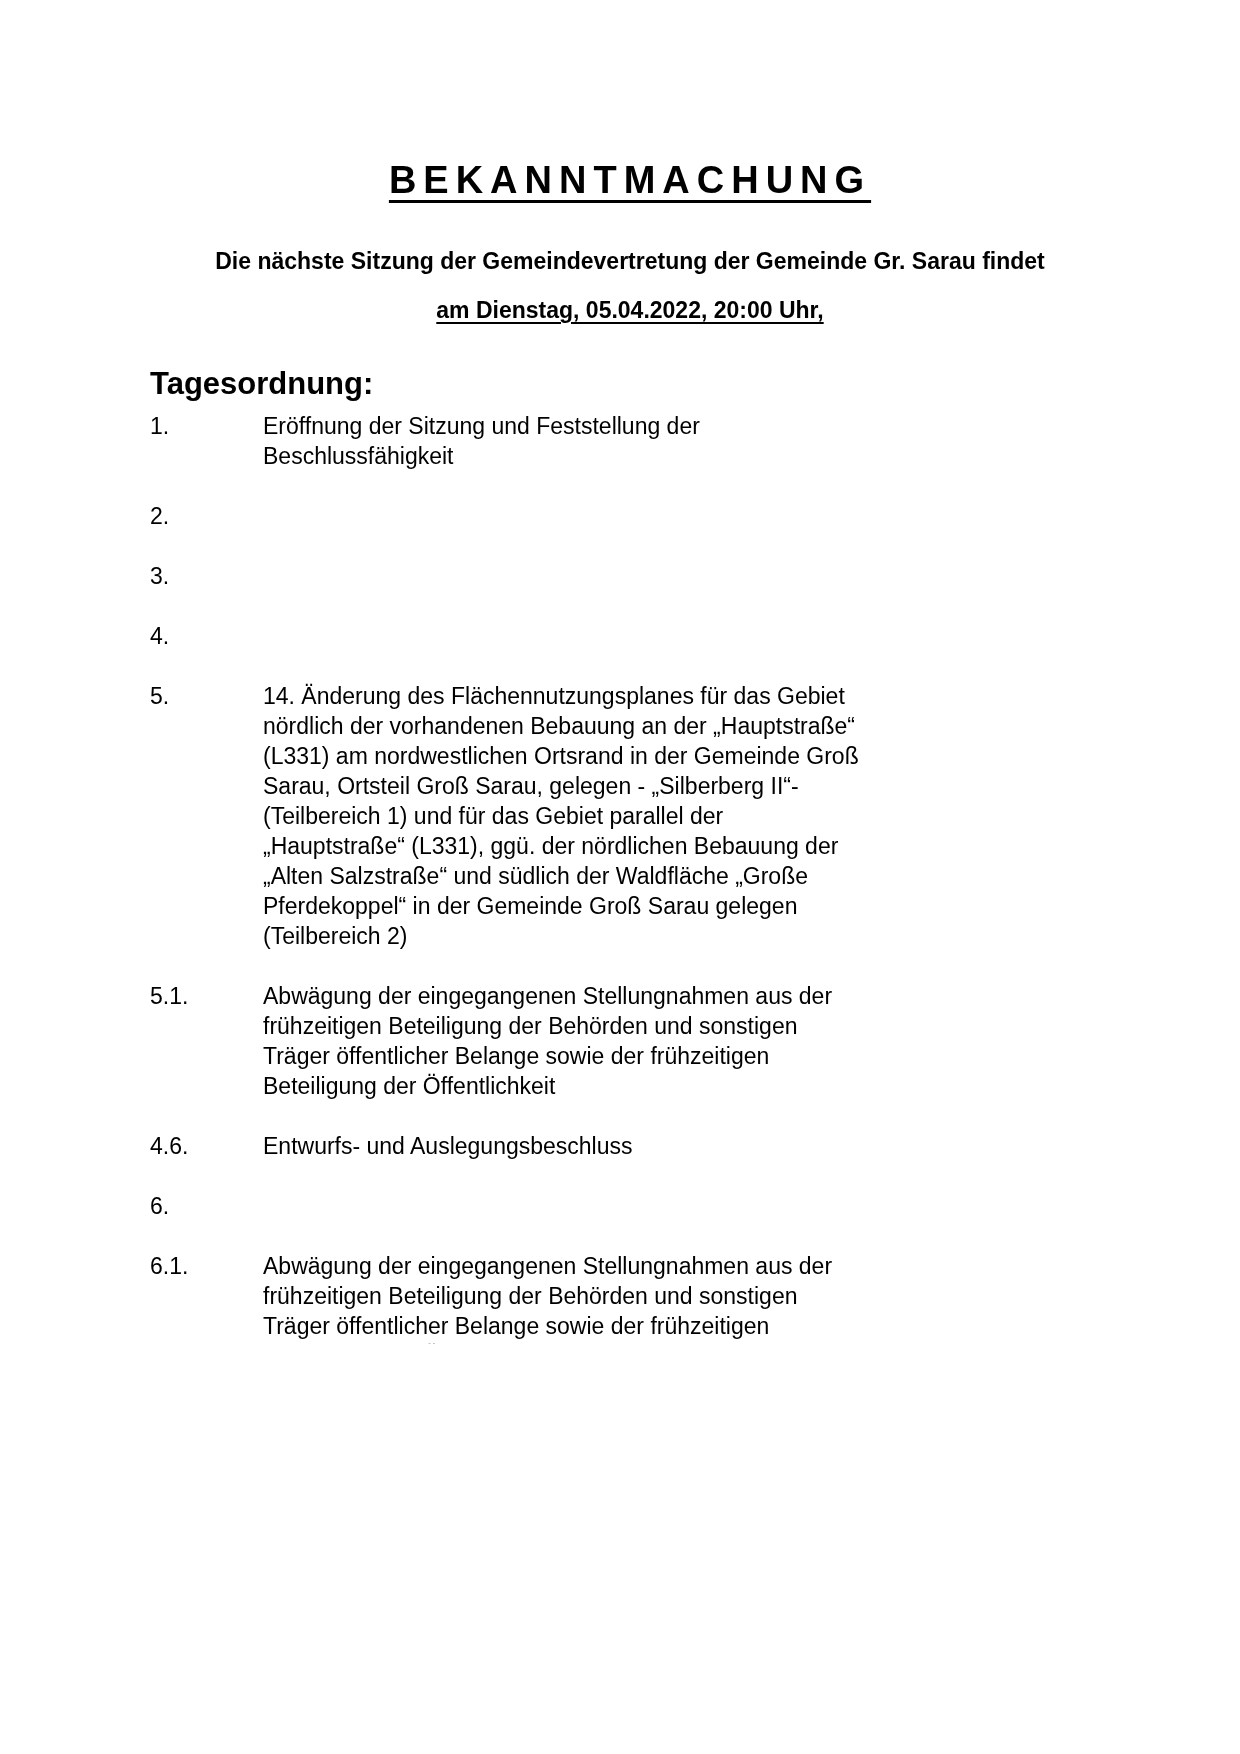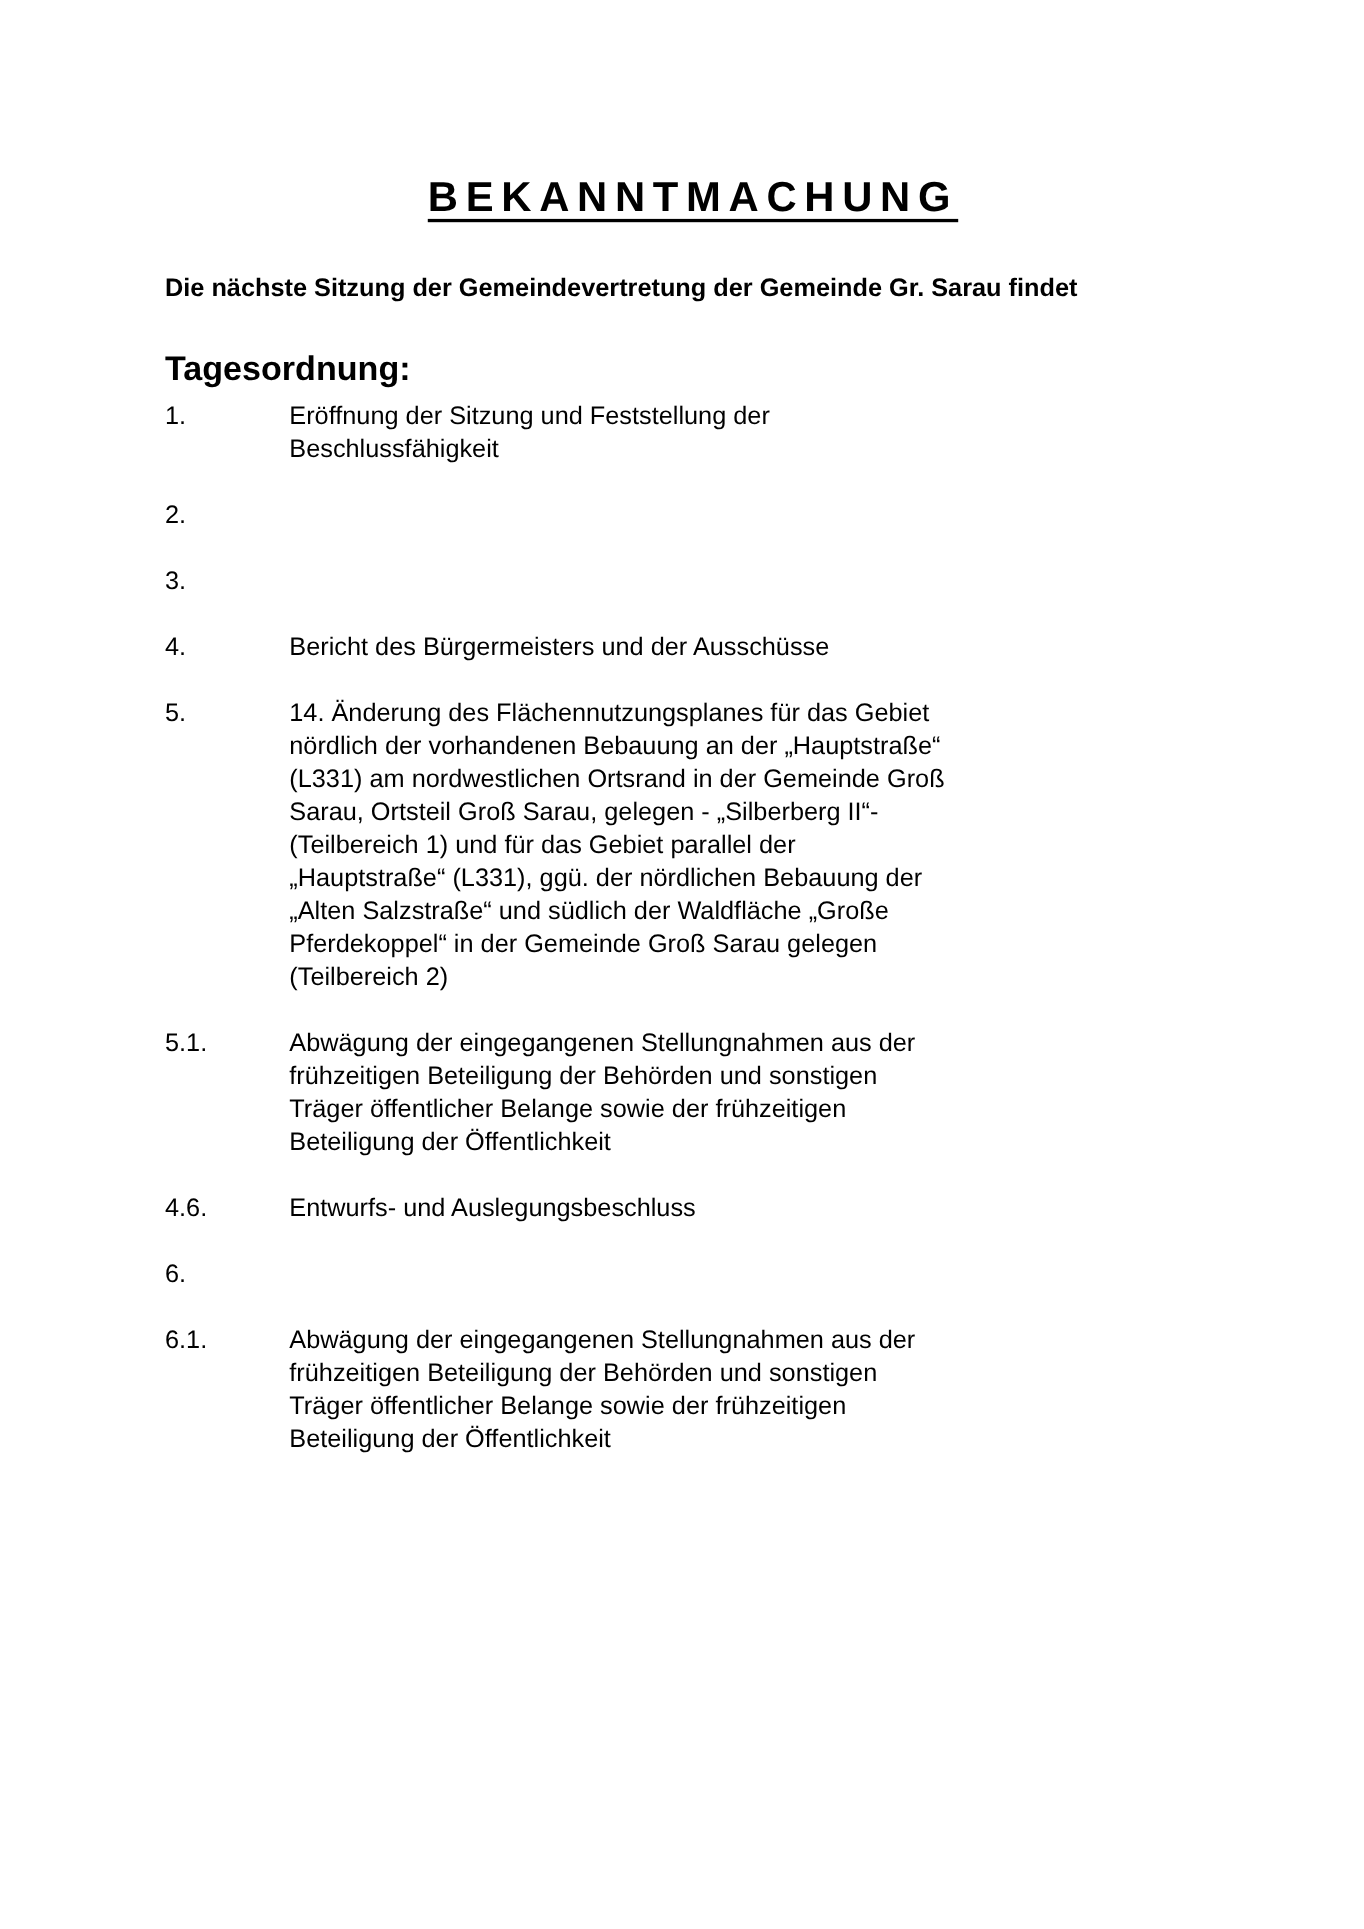--- a/index.html
+++ b/index.html
@@ -27,21 +27,21 @@
     line-height: 40px;
     font-weight: bold;
     letter-spacing: 7px;
     text-decoration: underline;
     text-decoration-thickness: 3px;
     text-underline-offset: 7px;
     white-space: nowrap;
   }
   .intro-line {
     margin: 0 0 19px 0;
-    text-align: left;
+    text-align: center;
     font-weight: bold;
     font-size: 23px;
     line-height: 30px;
   }
   .underlined {
     text-decoration: underline;
     text-decoration-thickness: 2px;
     text-underline-offset: 4px;
   }
   .agenda-heading {
@@ -66,20 +66,21 @@
 </style>
 </head>
 <body>
 
 <div class="page">
 
   <h1 class="doc-title">BEKANNTMACHUNG</h1>
 
   <p class="intro-line">Die nächste Sitzung der Gemeindevertretung der Gemeinde Gr. Sarau findet</p>
 
+  <p class="intro-line underlined">am Dienstag, 05.04.2022, 20:00 Uhr,</p>
 
 
   <h2 class="agenda-heading">Tagesordnung:</h2>
 
   <div class="agenda">
 
     <div class="agenda-row">
       <div class="agenda-num">1.</div>
       <div class="agenda-text">Eröffnung der Sitzung und Feststellung der
 Beschlussfähigkeit</div>
@@ -88,21 +89,20 @@
     <div class="agenda-row">
       <div class="agenda-num">2.</div>
     </div>
 
     <div class="agenda-row">
       <div class="agenda-num">3.</div>
     </div>
 
     <div class="agenda-row">
       <div class="agenda-num">4.</div>
-      <div class="agenda-text">Bericht des Bürgermeisters und der Ausschüsse</div>
     </div>
 
     <div class="agenda-row">
       <div class="agenda-num">5.</div>
       <div class="agenda-text">14. Änderung des Flächennutzungsplanes für das Gebiet
 nördlich der vorhandenen Bebauung an der „Hauptstraße“
 (L331) am nordwestlichen Ortsrand in der Gemeinde Groß
 Sarau, Ortsteil Groß Sarau, gelegen - „Silberberg II“-
 (Teilbereich 1) und für das Gebiet parallel der
 „Hauptstraße“ (L331), ggü. der nördlichen Bebauung der

